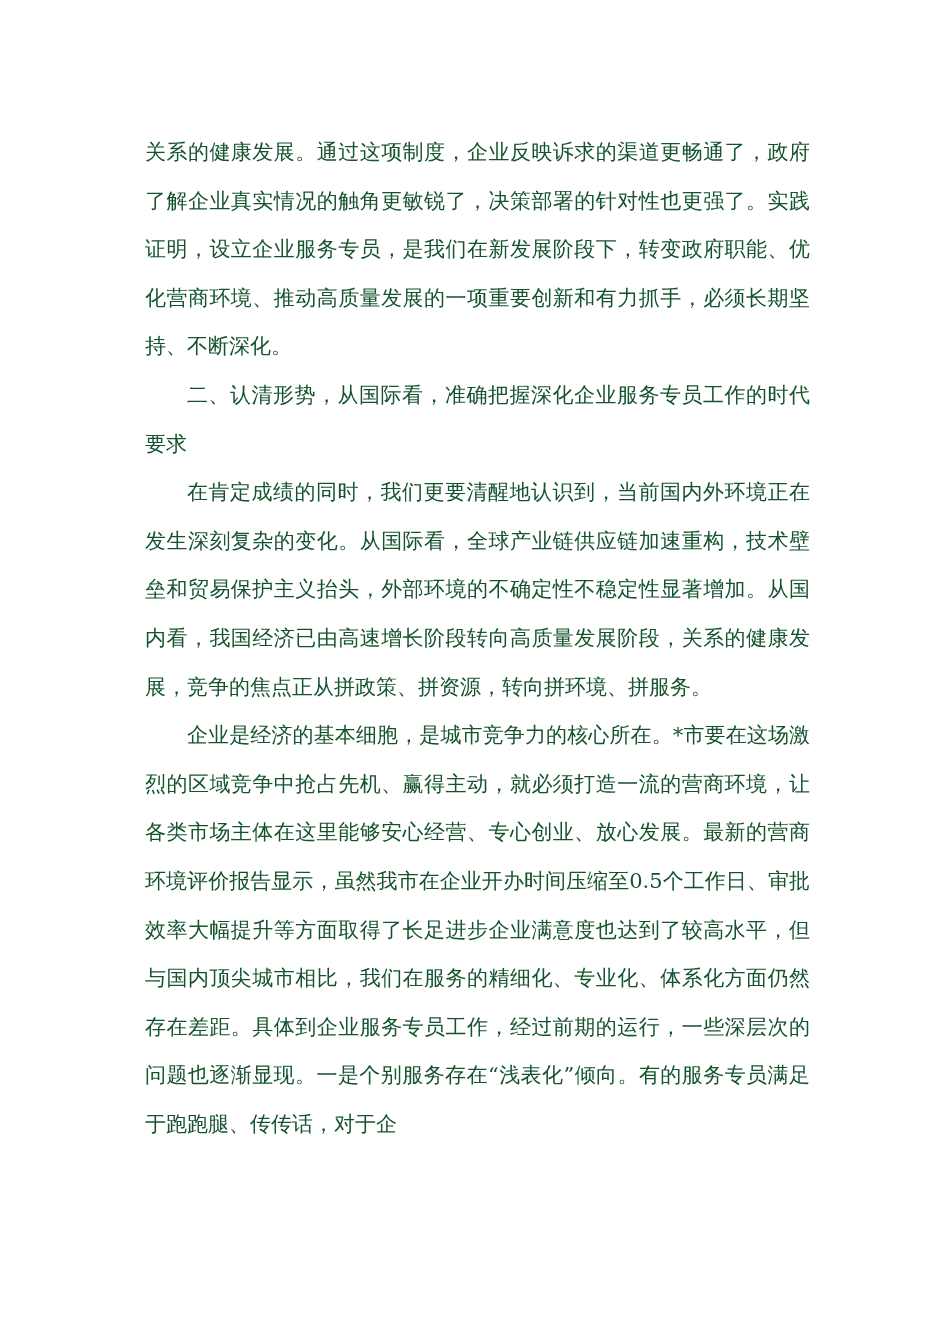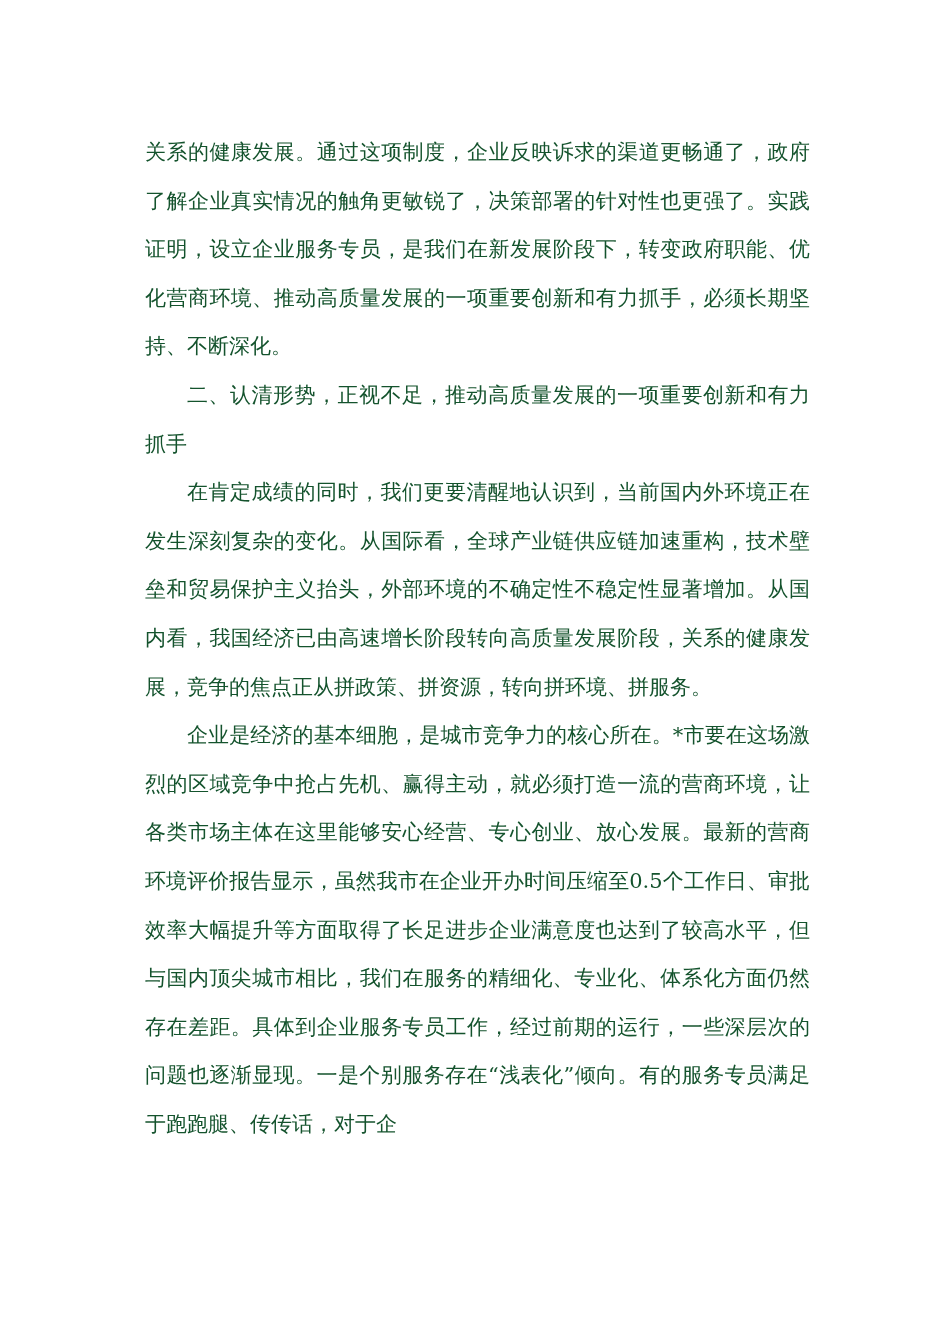--- a/index.html
+++ b/index.html
@@ -35,16 +35,16 @@
     }
     .para.heading {
       text-indent: 2em;
     }
   </style>
 </head>
 <body>
 
 <div class="page">
   <p class="para">关系的健康发展。通过这项制度，企业反映诉求的渠道更畅通了，政府了解企业真实情况的触角更敏锐了，决策部署的针对性也更强了。实践证明，设立企业服务专员，是我们在新发展阶段下，转变政府职能、优化营商环境、推动高质量发展的一项重要创新和有力抓手，必须长期坚持、不断深化。</p>
-  <p class="para heading">二、认清形势，正视不足，推动高质量发展的一项重要创新和有力抓手</p>
+  <p class="para heading">二、认清形势，从国际看，准确把握深化企业服务专员工作的时代要求</p>
   <p class="para indent">在肯定成绩的同时，我们更要清醒地认识到，当前国内外环境正在发生深刻复杂的变化。从国际看，全球产业链供应链加速重构，技术壁垒和贸易保护主义抬头，外部环境的不确定性不稳定性显著增加。从国内看，我国经济已由高速增长阶段转向高质量发展阶段，关系的健康发展，竞争的焦点正从拼政策、拼资源，转向拼环境、拼服务。</p>
   <p class="para indent">企业是经济的基本细胞，是城市竞争力的核心所在。*市要在这场激烈的区域竞争中抢占先机、赢得主动，就必须打造一流的营商环境，让各类市场主体在这里能够安心经营、专心创业、放心发展。最新的营商环境评价报告显示，虽然我市在企业开办时间压缩至0.5个工作日、审批效率大幅提升等方面取得了长足进步企业满意度也达到了较高水平，但与国内顶尖城市相比，我们在服务的精细化、专业化、体系化方面仍然存在差距。具体到企业服务专员工作，经过前期的运行，一些深层次的问题也逐渐显现。一是个别服务存在“浅表化”倾向。有的服务专员满足于跑跑腿、传传话，对于企</p>
 </div>
 
 </body></html>

